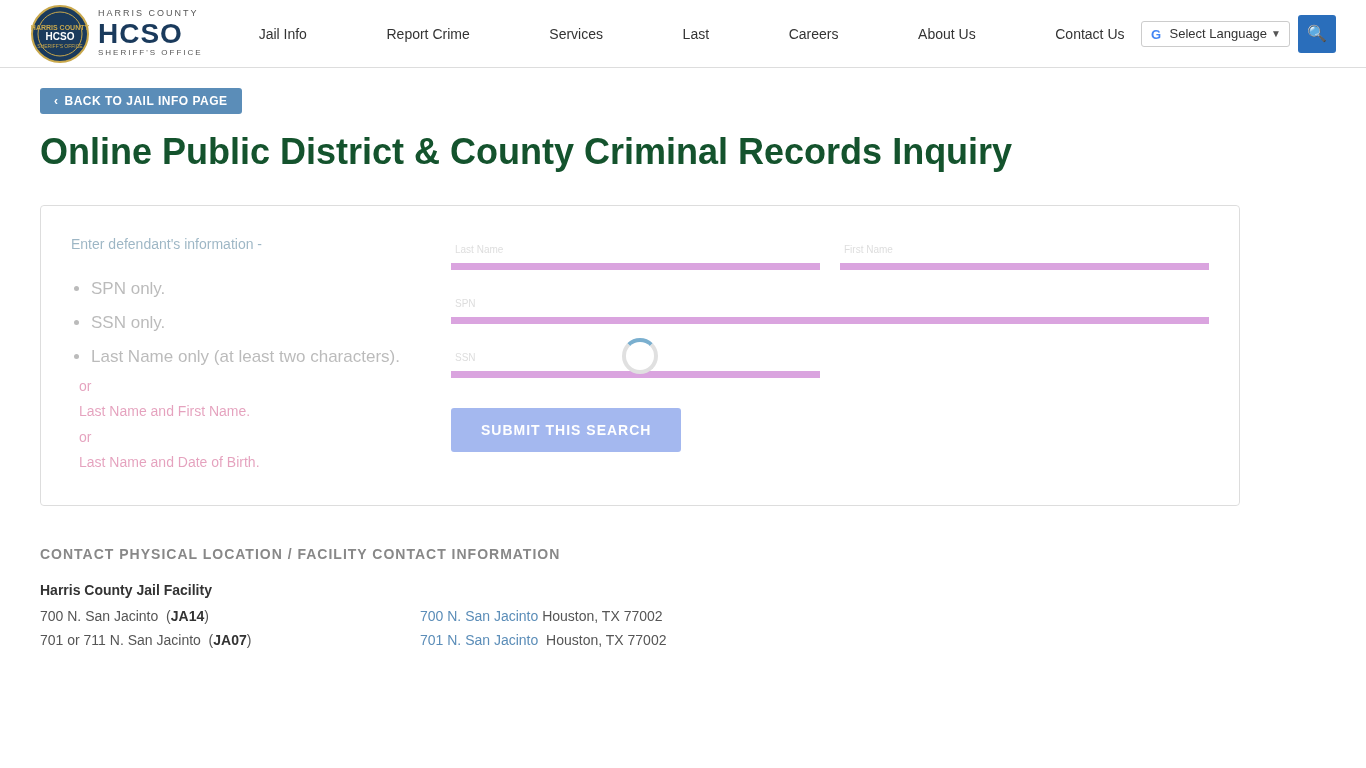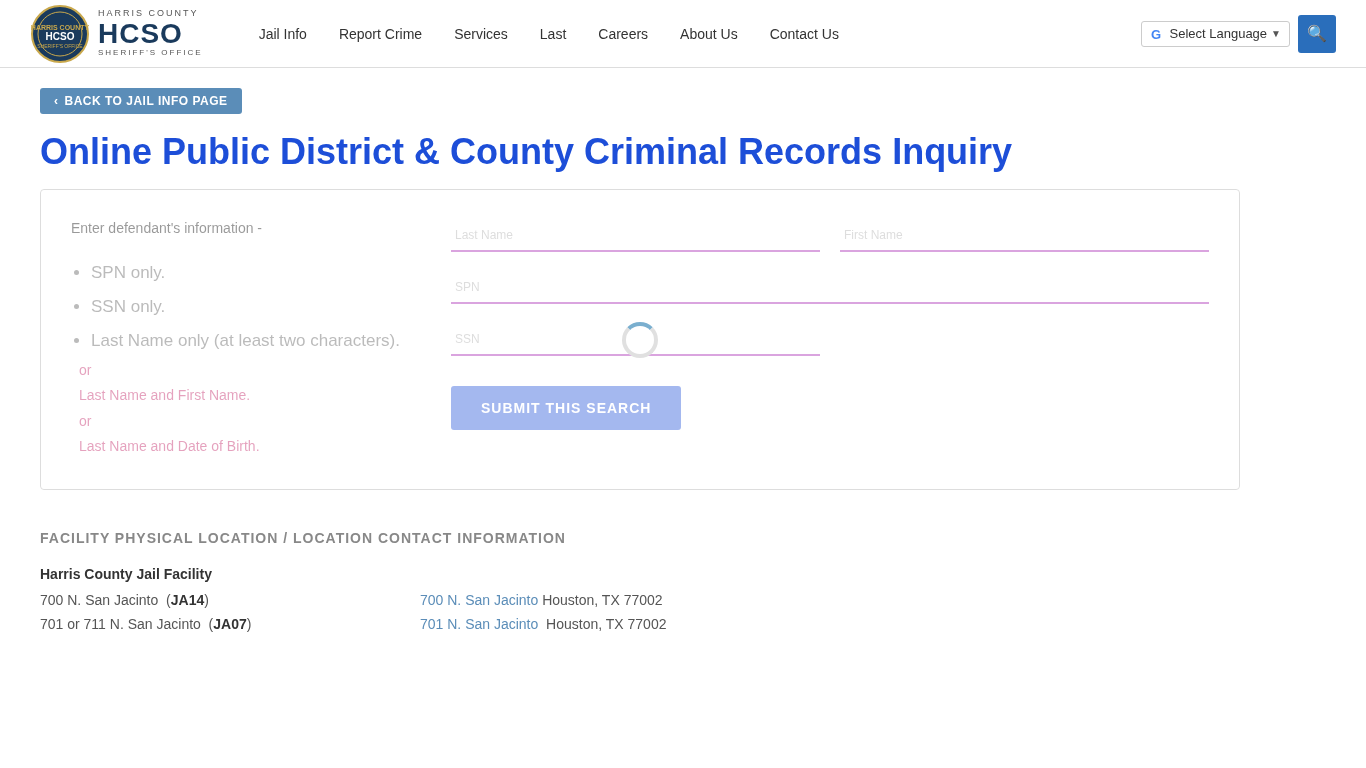--- a/index.html
+++ b/index.html
@@ -42,22 +42,23 @@
       letter-spacing: 1px;
     }
     .logo-text .hcso-sub {
       font-size: 8px;
       letter-spacing: 2px;
       color: #555;
     }
     nav {
       display: flex;
       align-items: center;
-      gap: 0;
+      gap: 16px;
       flex: 1;
+      justify-content: space-between;
     }
     .nav-item {
       padding: 8px 16px;
       font-size: 14px;
       color: #333;
       text-decoration: none;
       cursor: pointer;
       white-space: nowrap;
     }
     .header-right {
@@ -120,37 +121,37 @@
       cursor: pointer;
       margin-bottom: 16px;
     }
     .back-btn .chevron {
       margin-right: 6px;
       font-size: 12px;
     }
     .page-title {
       font-size: 36px;
       font-weight: bold;
-      color: #1d4ed8;
-      margin-bottom: 16px;
+      color: #14532d;
+      margin-bottom: 32px;
       line-height: 1.2;
     }
 
     
     .form-card {
       border: 1px solid #ddd;
       border-radius: 4px;
       padding: 30px;
       margin-bottom: 40px;
       background: #fff;
       position: relative;
     }
     .form-card-title {
       font-size: 14px;
-      color: #000000;
+      color: #0c4a6e;
       margin-bottom: 20px;
     }
     .form-layout {
       display: flex;
       gap: 40px;
     }
     .form-left {
       flex: 0 0 340px;
     }
     .form-left ul {
@@ -173,23 +174,23 @@
       gap: 0;
     }
     .form-row {
       display: flex;
       gap: 20px;
       margin-bottom: 20px;
     }
     .form-input {
       flex: 1;
       border: none;
-      border-bottom: 2px solid #a21caf;
+      border-bottom: 7px solid #a21caf;
       padding: 8px 4px;
-      font-size: 12px;
+      font-size: 10px;
       color: #ec4899;
       outline: none;
       background: transparent;
     }
     .form-input::placeholder {
       color: #aaa;
     }
 
     
     .spinner-overlay {
@@ -356,21 +357,21 @@
       </div>
     </div>
 
     <div class="spinner-overlay">
       <div class="spinner"></div>
     </div>
   </div>
 
   
   <div class="facility-section">
-    <div class="facility-heading">FACILITY PHYSICAL LOCATION / LOCATION CONTACT INFORMATION</div>
+    <div class="facility-heading">CONTACT PHYSICAL LOCATION / FACILITY CONTACT INFORMATION</div>
     <div class="facility-name">Harris County Jail Facility</div>
 
     <div class="facility-row">
       <div class="facility-row-left">
         <span>700 N. San Jacinto</span>
         &nbsp;(<span class="bold-code">JA14</span>)
       </div>
       <div class="facility-row-right">
         <a class="facility-link" href="#">700 N. San Jacinto</a>
         <span>Houston, TX 77002</span>

